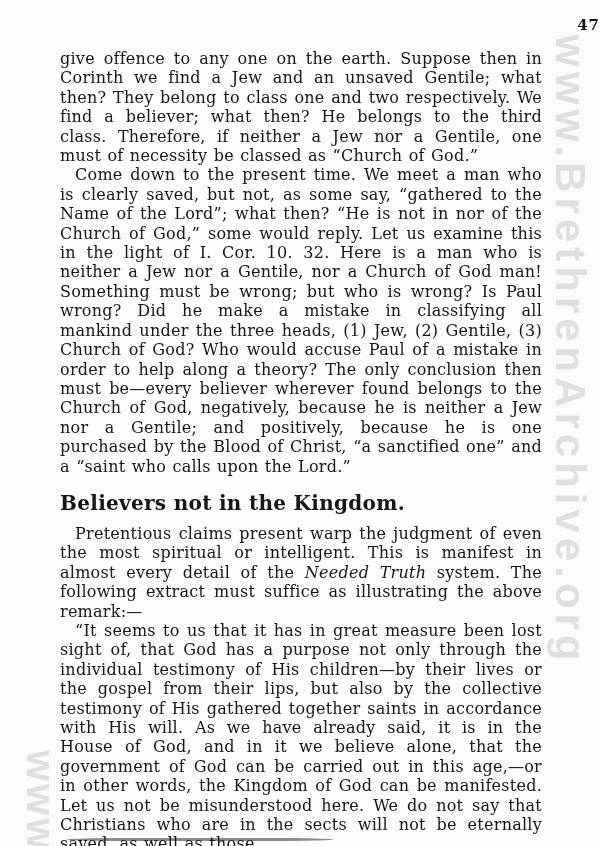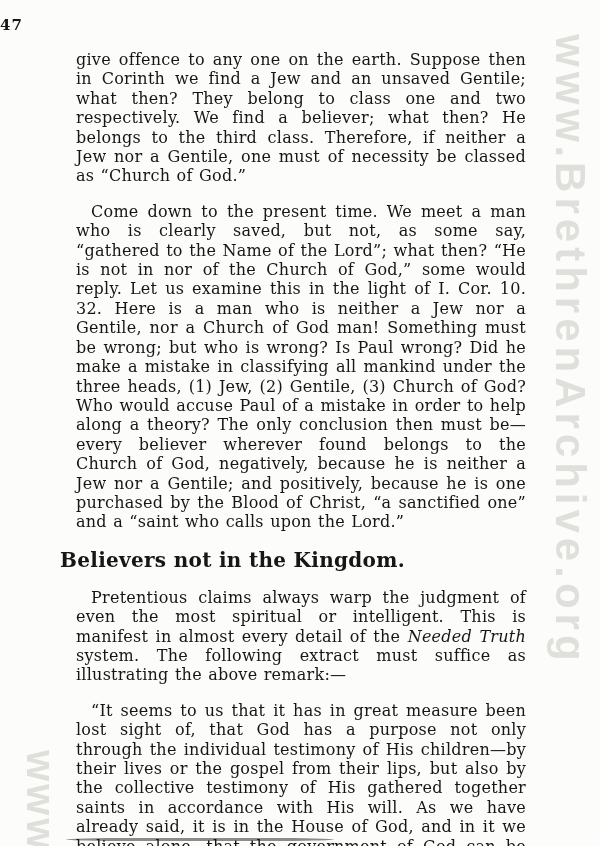--- a/index.html
+++ b/index.html
@@ -36,34 +36,34 @@
     }
     .wm-bottom-left {
       bottom: -6px;
       left: 18px;
       font-size: 40px;
       letter-spacing: 3px;
       writing-mode: vertical-rl;
     }
     .page-number {
       padding-top: 16px;
-      text-align: left;
+      text-align: right;
       font-size: 15px;
       font-weight: bold;
       letter-spacing: 1px;
       position: relative;
       z-index: 2;
     }
     .body-text {
       position: relative;
       z-index: 2;
       margin: 15px 58px 0 60px;
     }
     p.para {
-      margin: 16px;
+      margin: 0;
       font-size: 16px;
       line-height: 19.4px;
       text-align: justify;
       text-indent: 15px;
       letter-spacing: 0.25px;
       word-spacing: 1px;
     }
     p.para.continuation {
       text-indent: 0;
     }
@@ -100,21 +100,21 @@
   <div class="page-number">47</div>
 
   <div class="body-text">
 
     <p class="para continuation">give offence to any one on the earth. Suppose then in Corinth we find a Jew and an unsaved Gentile; what then? They belong to class one and two respectively. We find a believer; what then? He belongs to the third class. Therefore, if neither a Jew nor a Gentile, one must of necessity be classed as “Church of God.”</p>
 
     <p class="para">Come down to the present time. We meet a man who is clearly saved, but not, as some say, “gathered to the Name of the Lord”; what then? “He is not in nor of the Church of God,” some would reply. Let us examine this in the light of I. Cor. 10. 32. Here is a man who is neither a Jew nor a Gentile, nor a Church of God man! Something must be wrong; but who is wrong? Is Paul wrong? Did he make a mistake in classifying all mankind under the three heads, (1) Jew, (2) Gentile, (3) Church of God? Who would accuse Paul of a mistake in order to help along a theory? The only conclusion then must be—every believer wherever found belongs to the Church of God, negatively, because he is neither a Jew nor a Gentile; and positively, because he is one purchased by the Blood of Christ, “a sanctified one” and a “saint who calls upon the Lord.”</p>
 
     <h2 class="section-heading">Believers not in the Kingdom.</h2>
 
-    <p class="para"><span>Pretentious claims always warp the judgment of even the most spiritual or intelligent. This is manifest in almost every detail of the </span><em class="book-italic">Needed Truth</em><span> system. The following extract must suffice as illustrating the above remark:—</span></p>
+    <p class="para"><span>Pretentious claims present warp the judgment of even the most spiritual or intelligent. This is manifest in almost every detail of the </span><em class="book-italic">Needed Truth</em><span> system. The following extract must suffice as illustrating the above remark:—</span></p>
 
     <p class="para">“It seems to us that it has in great measure been lost sight of, that God has a purpose not only through the individual testimony of His children—by their lives or the gospel from their lips, but also by the collective testimony of His gathered together saints in accordance with His will. As we have already said, it is in the House of God, and in it we believe alone, that the government of God can be carried out in this age,—or in other words, the Kingdom of God can be manifested. Let us not be misunderstood here. We do not say that Christians who are in the sects will not be eternally saved, as well as those</p>
 
   </div>
 
   <div class="scan-artifact"></div>
 
 </div>
 
 </body></html>

